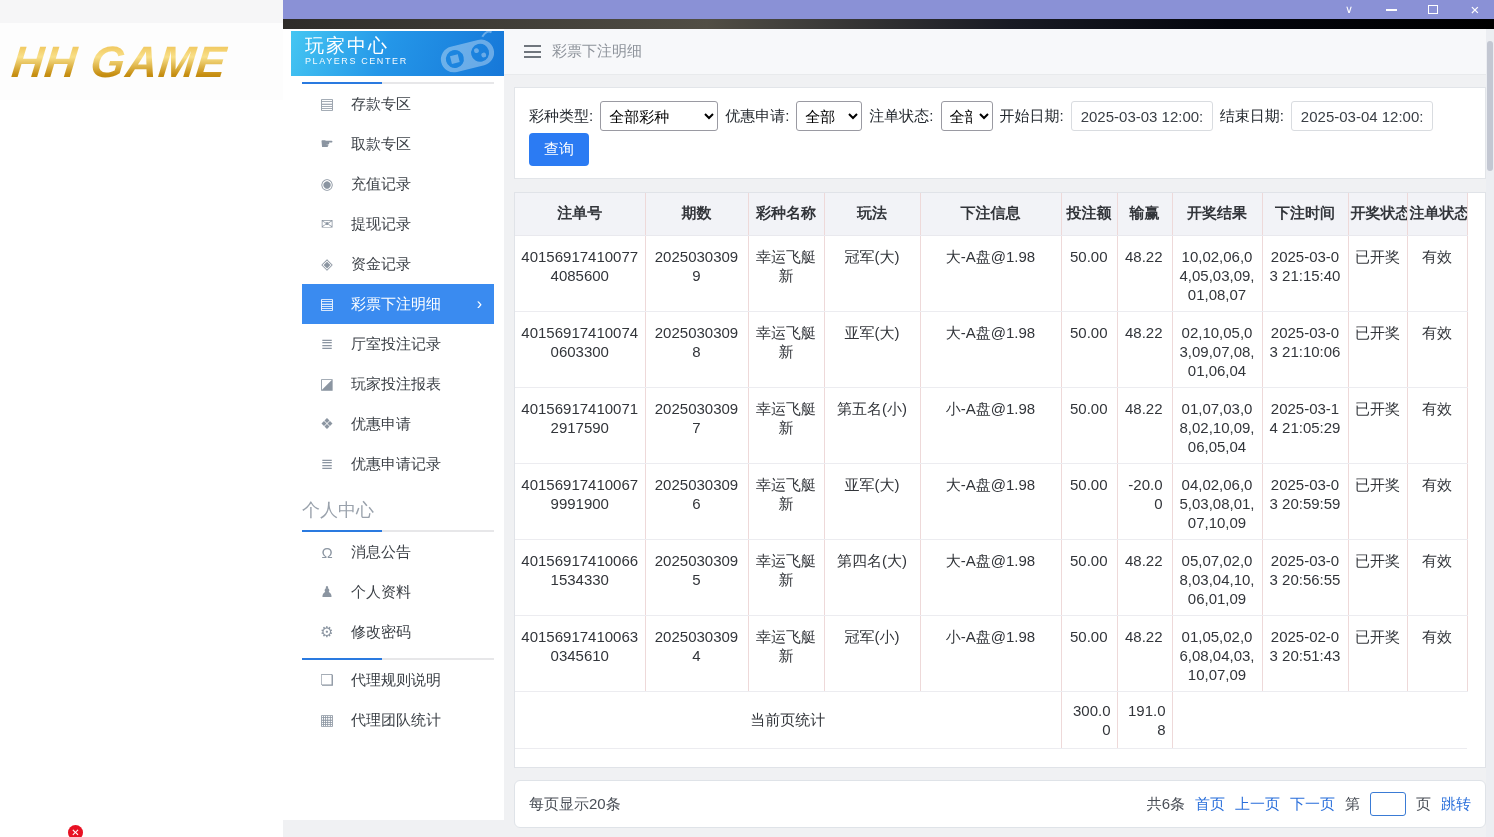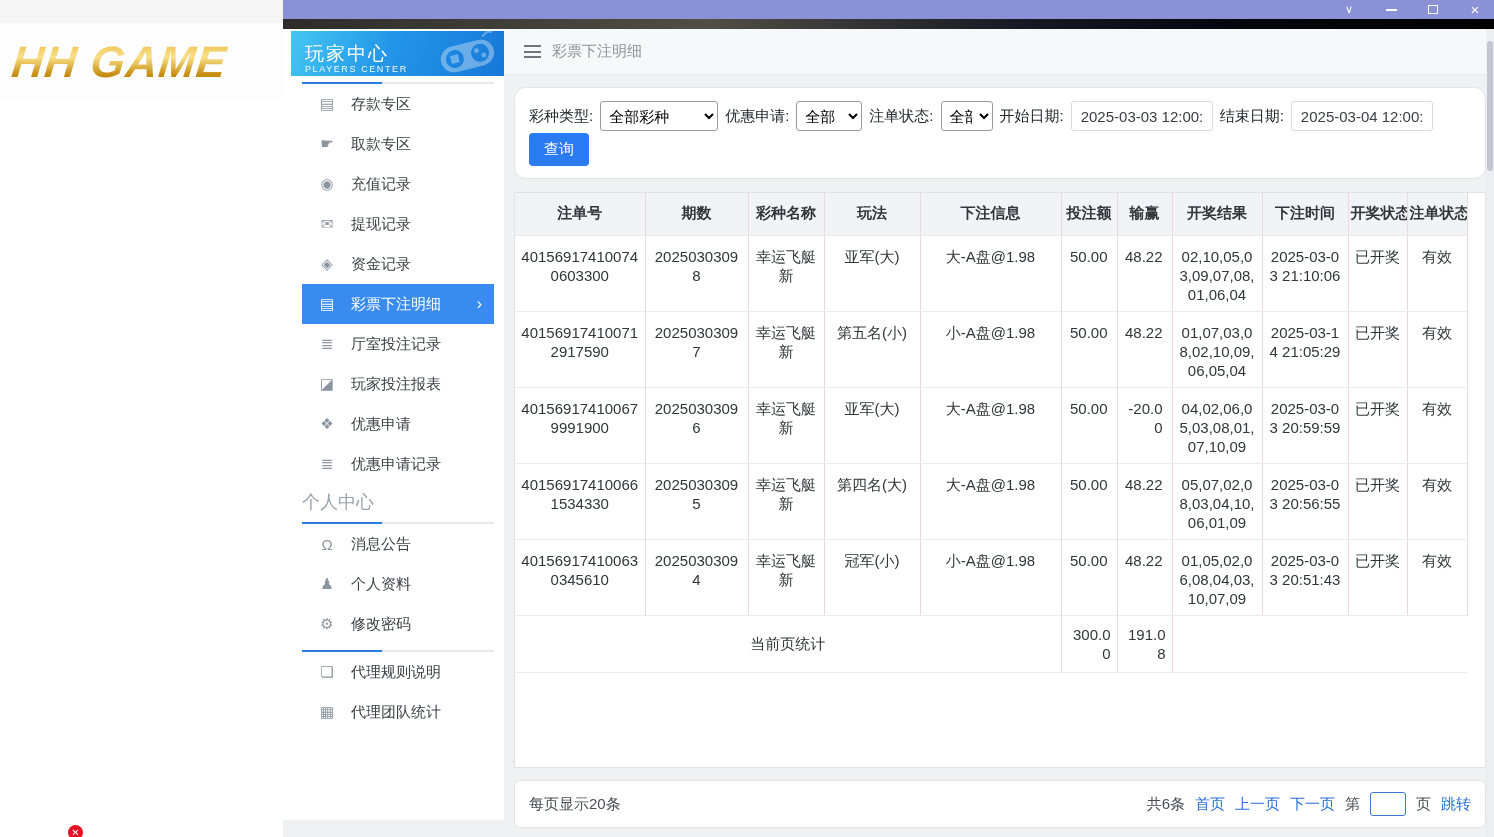--- a/index.html
+++ b/index.html
@@ -39,27 +39,27 @@
     background:linear-gradient(90deg,#2e2c29 0%,#514e45 35%,#191b24 60%,#04060d 78%,#000 100%);
   }
   .app { position:absolute; top:29px; left:0; right:8px; bottom:0; background:#f0f1f3; display:flex; }
   .scroll-strip { position:absolute; top:29px; right:0; bottom:0; width:8px; background:#eceef2; }
   .scroll-thumb { position:absolute; top:12px; left:1px; width:6px; height:130px; border-radius:3px; background:#c3c7d2; cursor:pointer; }
   
   .sidebar { width:221px; background:#fff; height:calc(100% - 17px); overflow:hidden; flex:none; }
   .sidebar-header {
     margin:2px 0 0 8px; height:45px; position:relative; color:#fff;
     background:linear-gradient(110deg,var(--sidebar-header-start,#45c6f2) 0%,#2496e8 45%,var(--sidebar-header-end,#1677d8) 100%);
-    padding:12px 0 0 14px; overflow:hidden;
+    padding:4px 0 0 14px; overflow:hidden;
   }
   .sh-title { font-size:19px; line-height:21px; letter-spacing:2px; }
   .sh-sub { font-size:9px; letter-spacing:1.6px; opacity:.95; }
   .gamepad { position:absolute; right:4px; top:2px; opacity:.35; transform:rotate(-14deg); }
   .menu { padding:0 10px 0 19px; }
-  .section-title { margin-top:4px; font-size:18px; color:#9aa2ac; height:28px; line-height:28px; }
+  .section-title { margin-top:12px; font-size:18px; color:#9aa2ac; height:28px; line-height:28px; }
   .section-title.first { margin-top:12px; }
   .section-divider { height:2px; background:#e7e7e9; position:relative; margin-top:6px; }
   .section-divider::before { content:""; position:absolute; left:0; top:0; width:80px; height:2px; background:#2a7ae0; }
   .menu-item { display:flex; align-items:center; height:40px; padding-left:16px; cursor:pointer; color:#3a3f45; }
   .menu-item:first-of-type { margin-top:4px; }
   .mi-icon { width:18px; text-align:center; font-size:15px; color:#8b95a1; margin-right:15px; font-style:normal; }
   .mi-label { font-size:15px; }
   .menu-item.active { background:var(--sidebar-active,#3a8bf0); color:#fff; }
   .menu-item.active .mi-icon { color:#fff; }
   .mi-chevron { margin-left:auto; padding-right:12px; font-size:16px; color:#fff; }
@@ -67,21 +67,21 @@
   .main { flex:1; min-width:0; display:flex; flex-direction:column; }
   .page-header {
     height:46px; background:#f7f8fa; border-bottom:1px solid #e8eaec;
     display:flex; align-items:center; padding-left:20px; gap:11px; flex:none;
   }
   .hamburger { width:17px; height:13px; border-top:2px solid #70767d; border-bottom:2px solid #70767d; position:relative; cursor:pointer; }
   .hamburger::before { content:""; position:absolute; left:0; right:0; top:3.5px; height:2px; background:#70767d; }
   .page-title { font-size:15px; color:#8e939b; }
   .page-body { padding:12px 0 0 10px; }
   
-  .filter-panel { background:#fff; border:1px solid #e2e5e9; border-radius:12px; padding:13px 14px 12px; }
+  .filter-panel { background:#fff; border:1px solid #e2e5e9; border-radius:0; padding:13px 14px 12px; }
   .filter-row { display:flex; align-items:center; gap:7px; color:#24292f; }
   .flabel { white-space:nowrap; }
   select {
     height:30px; border:1px solid #9a9aa2; border-radius:3px; background:#fff;
     font-family:inherit; font-size:15px; color:#000000; padding:0 4px; cursor:pointer;
   }
   .sel-lottery { width:118px; }
   .sel-draw { width:66px; }
   .sel-bet { width:52px; }
   .date-input {
@@ -285,20 +285,33 @@
                   <th>投注额</th>
                   <th>输赢</th>
                   <th>开奖结果</th>
                   <th>下注时间</th>
                   <th>开奖状态</th>
                   <th>注单状态</th>
                 </tr>
               </thead>
             <tbody id="table-body">
                 <tr class="data-row">
+                  <td>401569174100774085600</td>
+                  <td>20250303099</td>
+                  <td>幸运飞艇新</td>
+                  <td>冠军(大)</td>
+                  <td>大-A盘@1.98</td>
+                  <td class="num">50.00</td>
+                  <td class="num">48.22</td>
+                  <td>10,02,06,04,05,03,09,01,08,07</td>
+                  <td>2025-03-03 21:15:40</td>
+                  <td>已开奖</td>
+                  <td>有效</td>
+                </tr>
+                <tr class="data-row">
                   <td>401569174100740603300</td>
                   <td>20250303098</td>
                   <td>幸运飞艇新</td>
                   <td>亚军(大)</td>
                   <td>大-A盘@1.98</td>
                   <td class="num">50.00</td>
                   <td class="num">48.22</td>
                   <td>02,10,05,03,09,07,08,01,06,04</td>
                   <td>2025-03-03 21:10:06</td>
                   <td>已开奖</td>
@@ -345,21 +358,21 @@
                 </tr>
                 <tr class="data-row">
                   <td>401569174100630345610</td>
                   <td>20250303094</td>
                   <td>幸运飞艇新</td>
                   <td>冠军(小)</td>
                   <td>小-A盘@1.98</td>
                   <td class="num">50.00</td>
                   <td class="num">48.22</td>
                   <td>01,05,02,06,08,04,03,10,07,09</td>
-                  <td>2025-03-03 20:51:43</td>
+                  <td>2025-02-03 20:51:43</td>
                   <td>已开奖</td>
                   <td>有效</td>
                 </tr>
                 <tr class="summary">
                   <td colspan="5" class="sum-label bordered">当前页统计</td>
                   <td class="num bordered">300.00</td>
                   <td class="num bordered">191.08</td>
                   <td colspan="4"></td>
                 </tr>
               </tbody>

